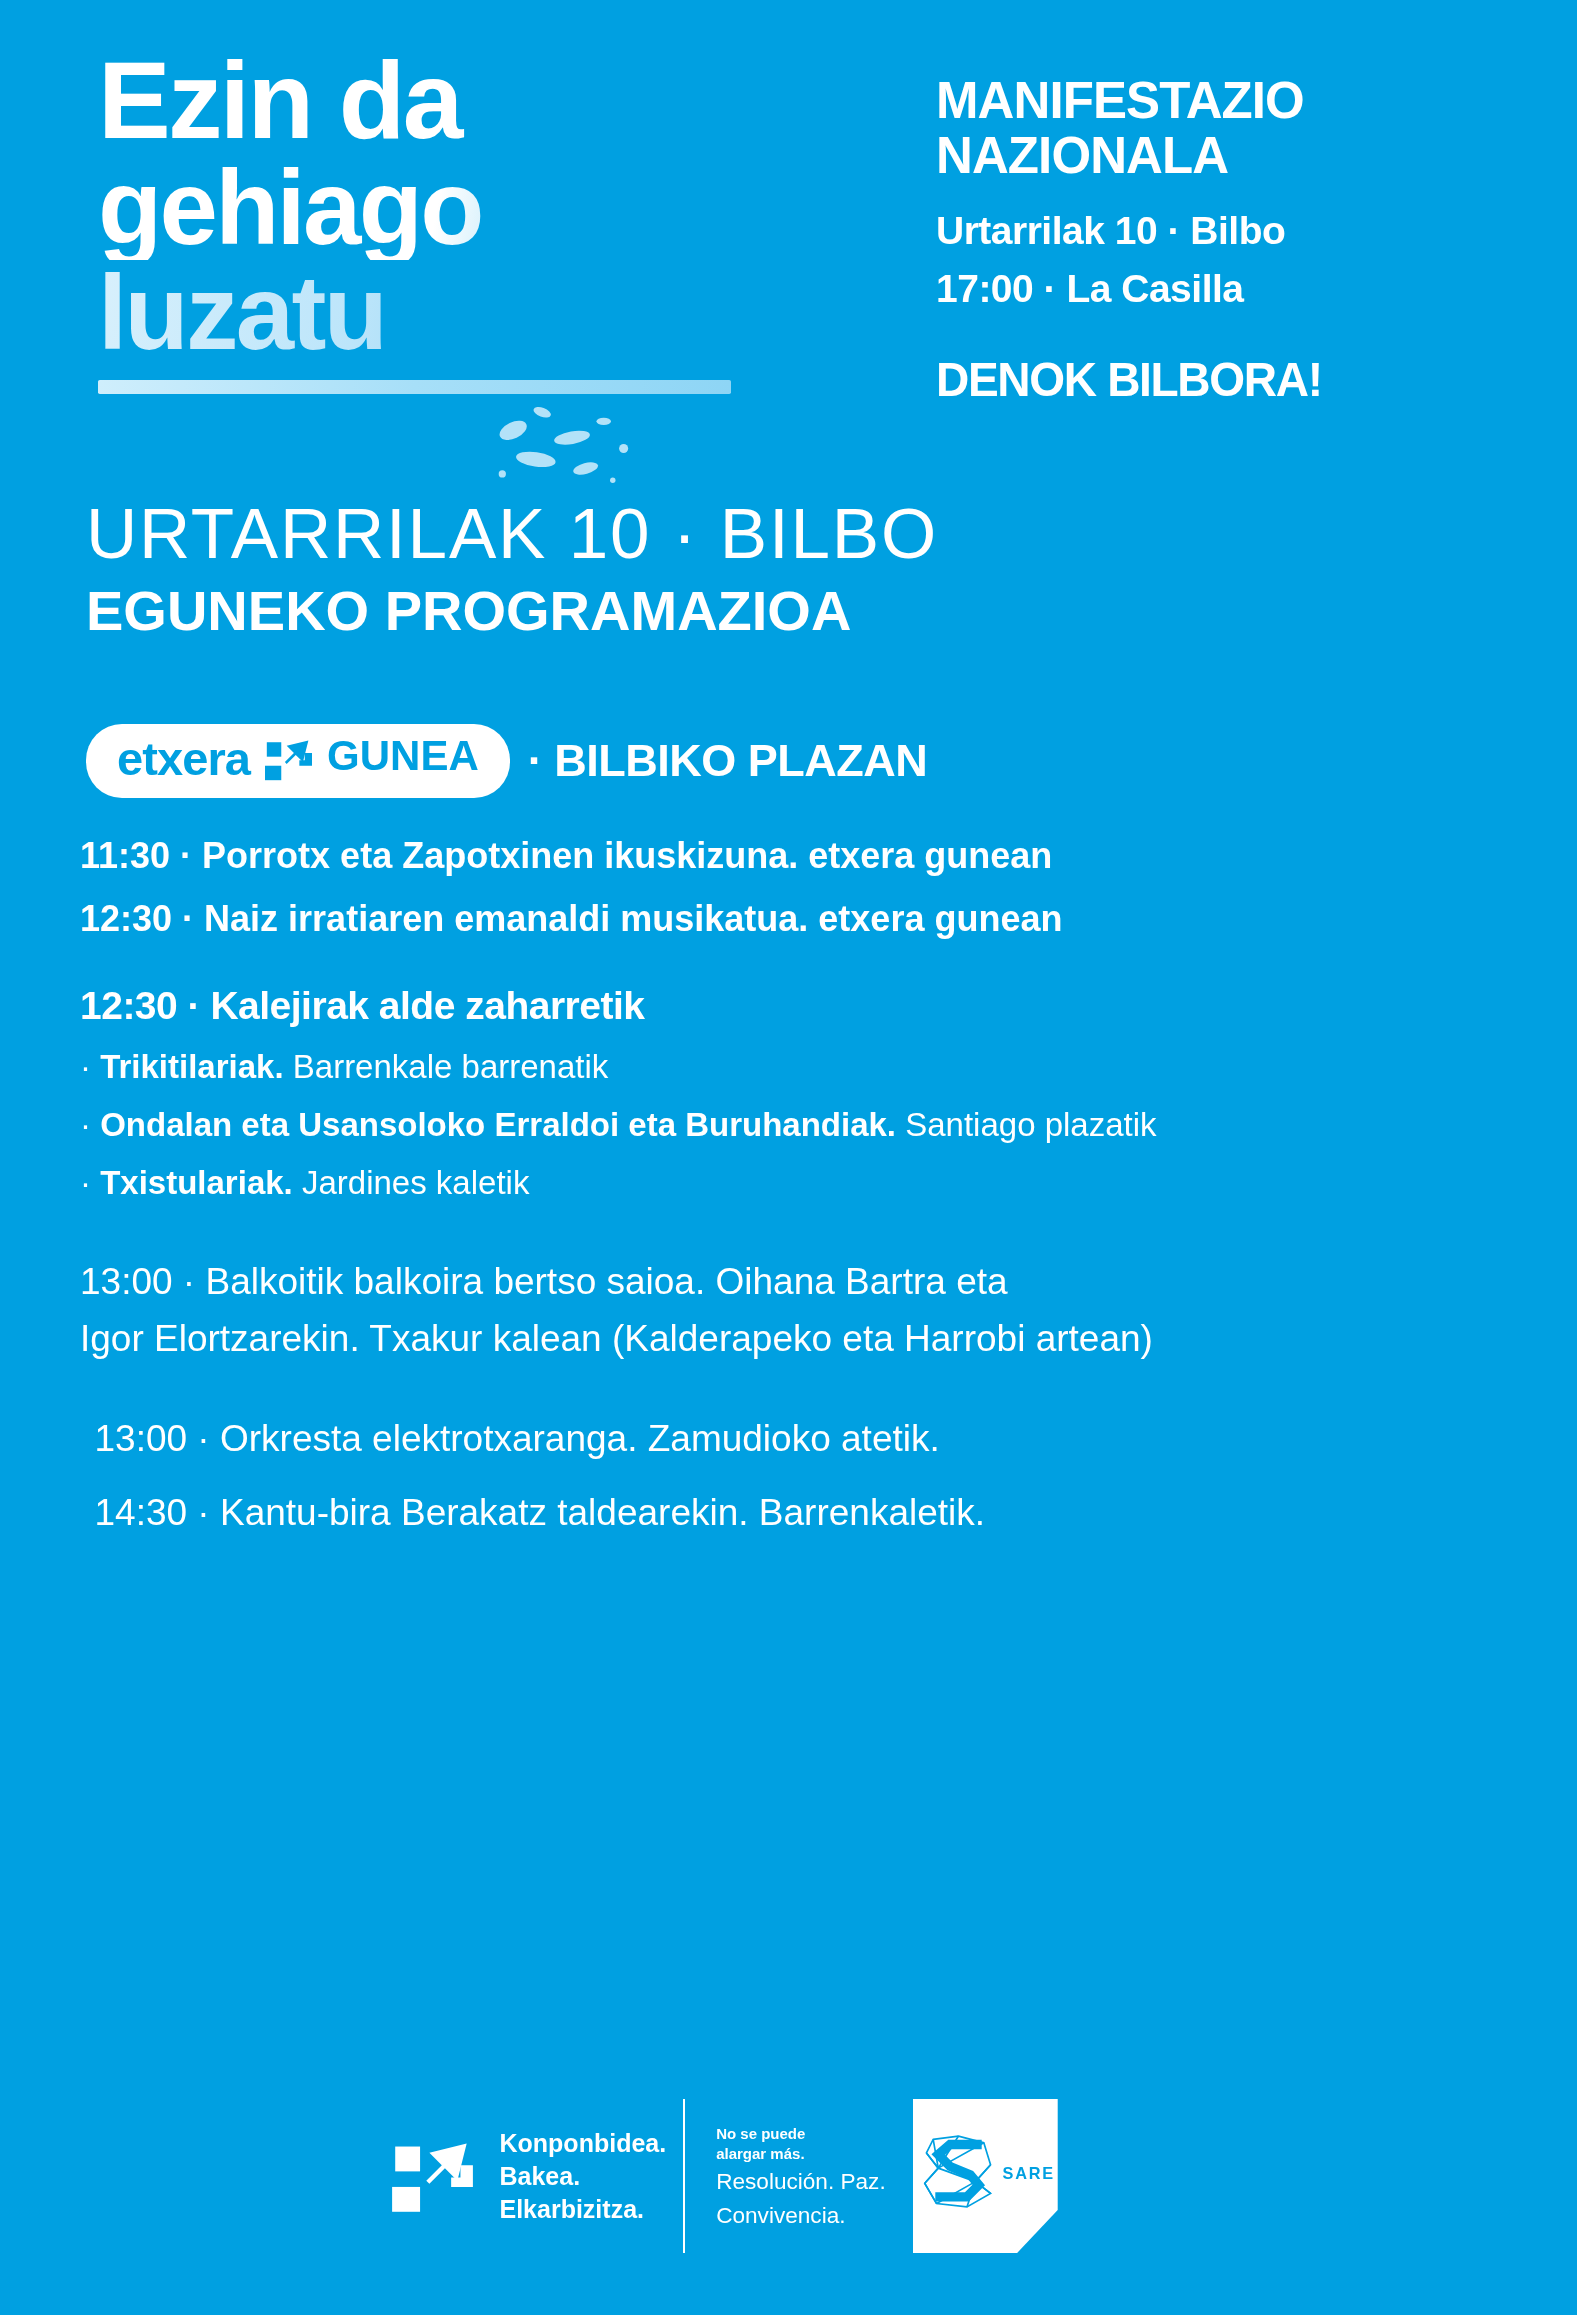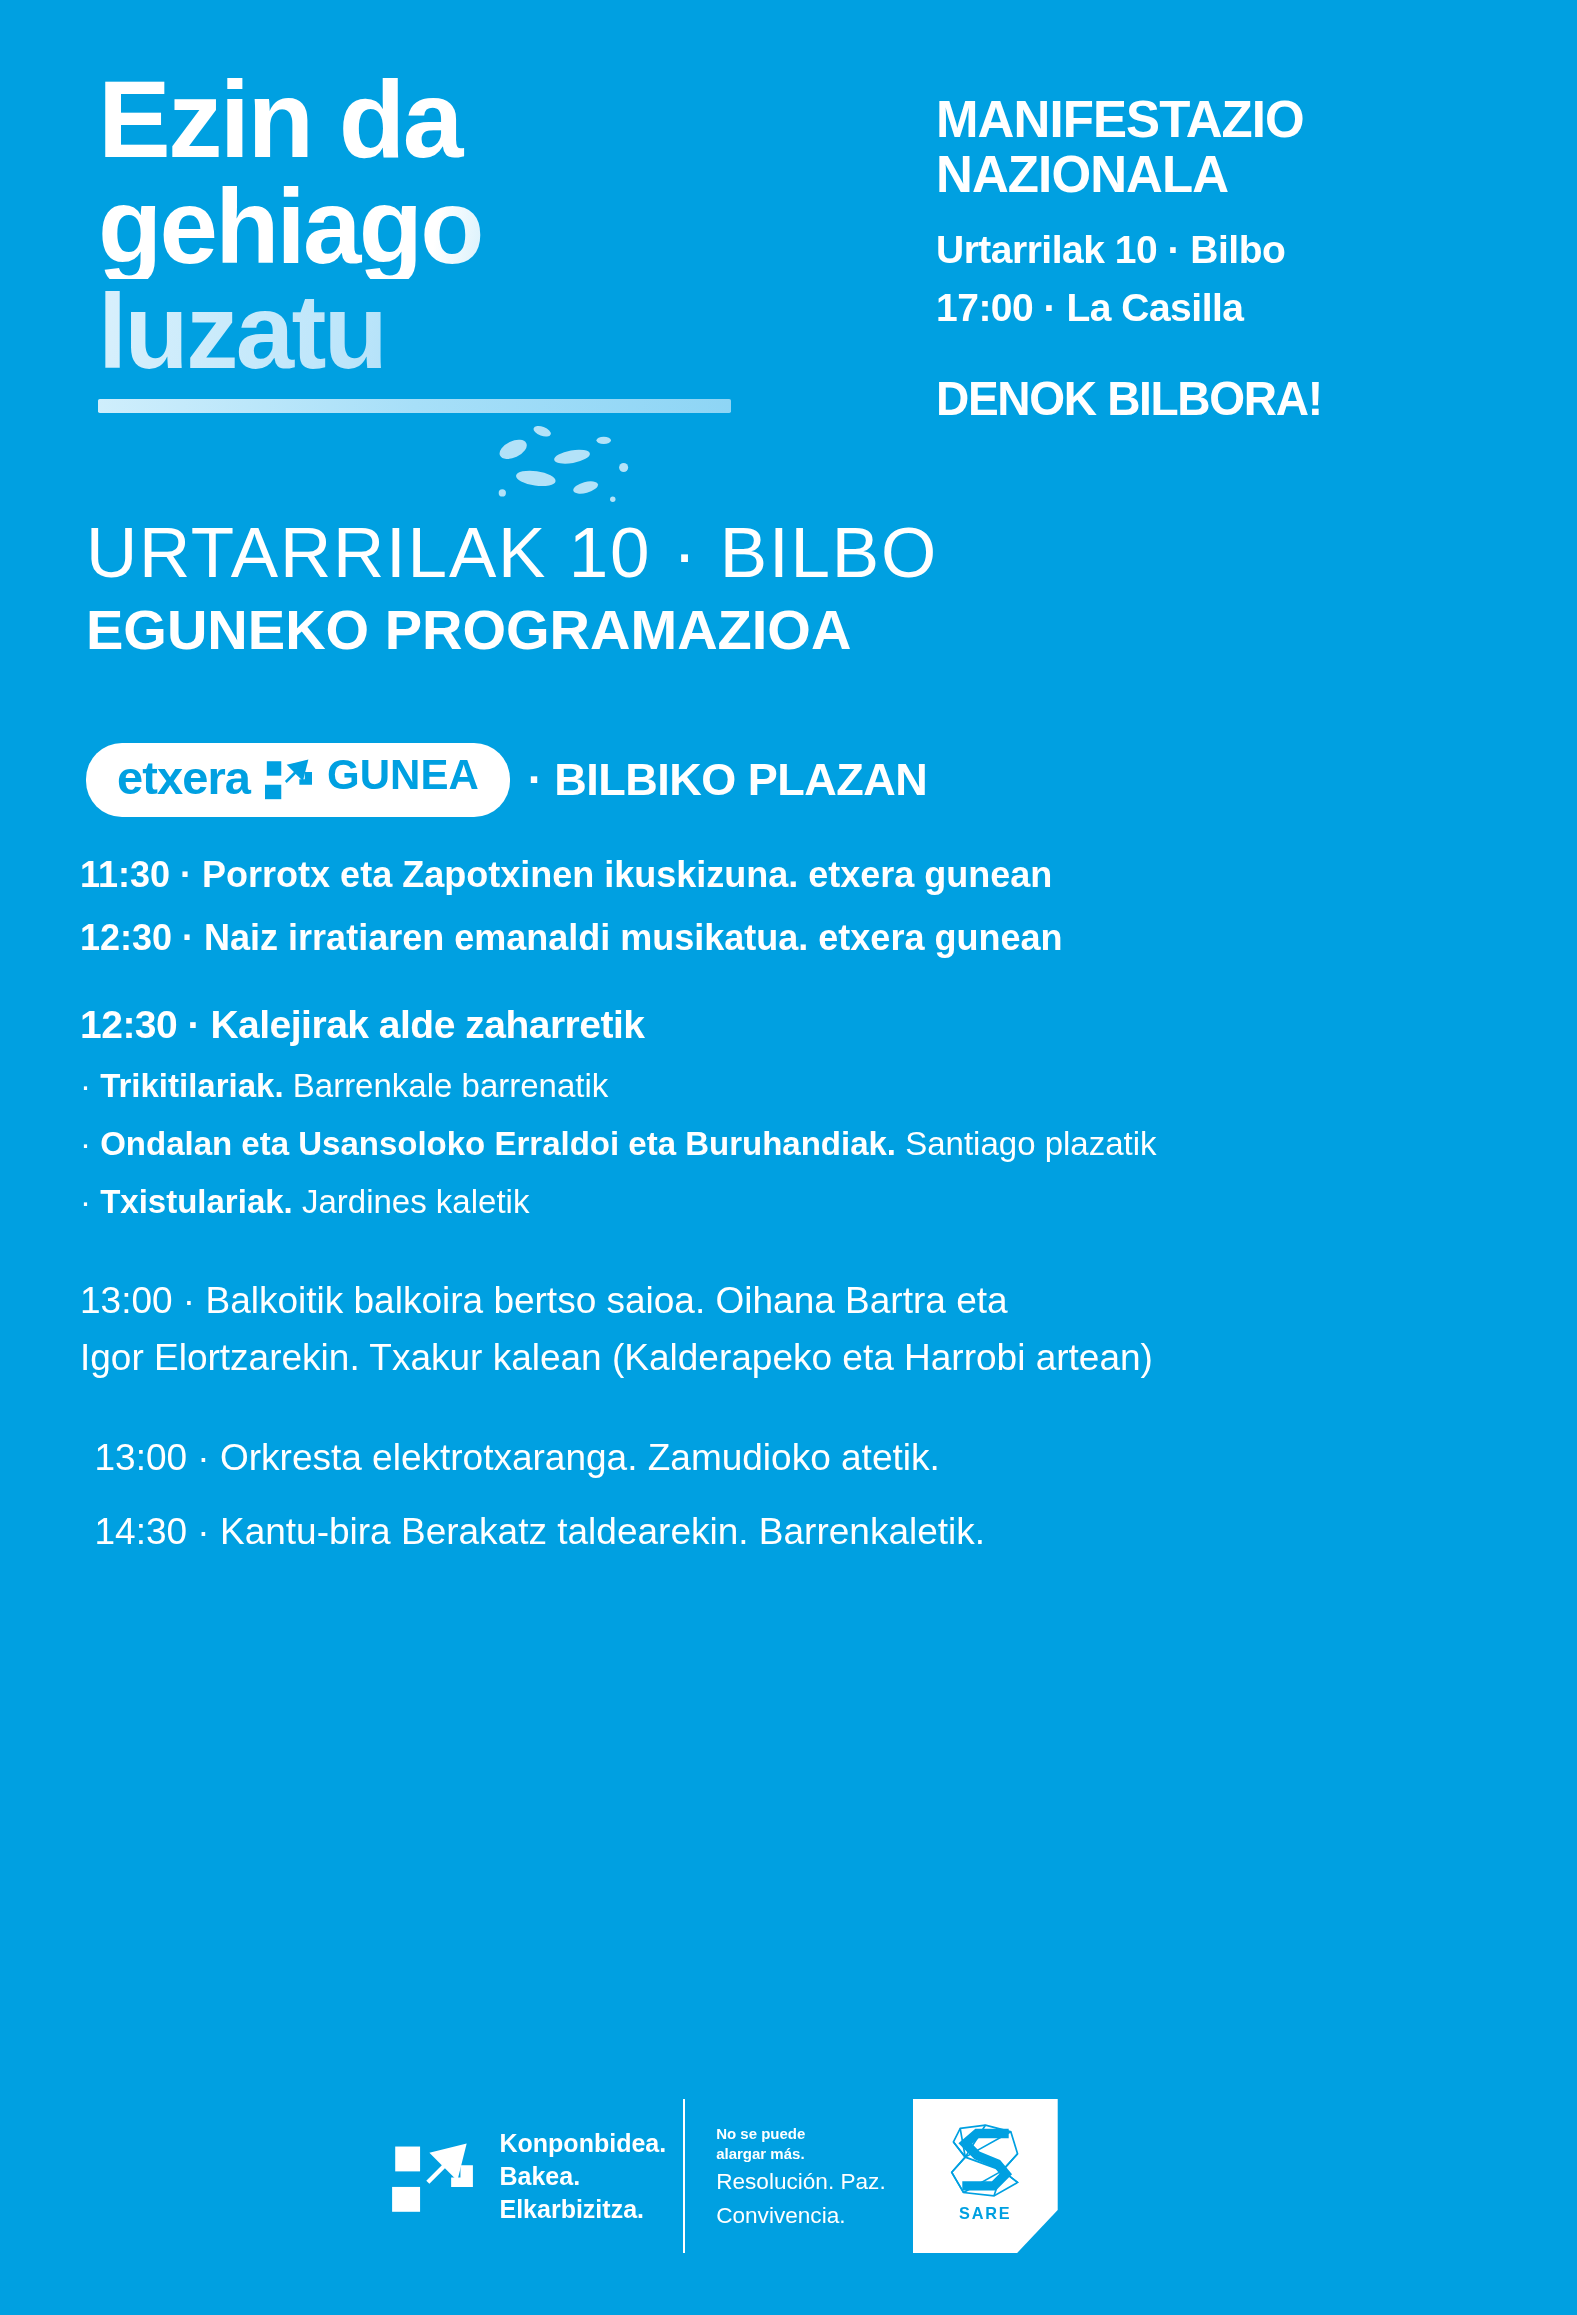--- a/index.html
+++ b/index.html
@@ -14,21 +14,21 @@
     position: relative;
     width: 1578px;
     height: 2316px;
     background: #00A0E1;
     color: #ffffff;
   }
 
   
   .header {
     display: flex;
-    padding: 65px 81px 0 98px;
+    padding: 46px 81px 0 98px;
     justify-content: space-between;
   }
   .logo-block { width: 651px; position: relative; }
   .logo-line {
     font-weight: bold;
     font-size: 105px;
     line-height: 1.0;
     letter-spacing: -2.7px;
     color: #ffffff;
   }
@@ -215,21 +215,21 @@
     font-size: 22.6px;
     font-weight: normal;
     line-height: 1.28;
     margin-top: 5.4px;
   }
   .sare-box {
     width: 145px;
     background: #ffffff;
     color: #00A0E1;
     display: flex;
-    flex-direction: column;
+    flex-direction: row;
     align-items: center;
     justify-content: center;
     clip-path: polygon(0 0, 100% 0, 100% 72%, 72% 100%, 0 100%);
     padding-bottom: 9px;
   }
   .sare-label {
     font-size: 16.3px;
     font-weight: bold;
     letter-spacing: 1.8px;
     margin-top: 3.6px;

